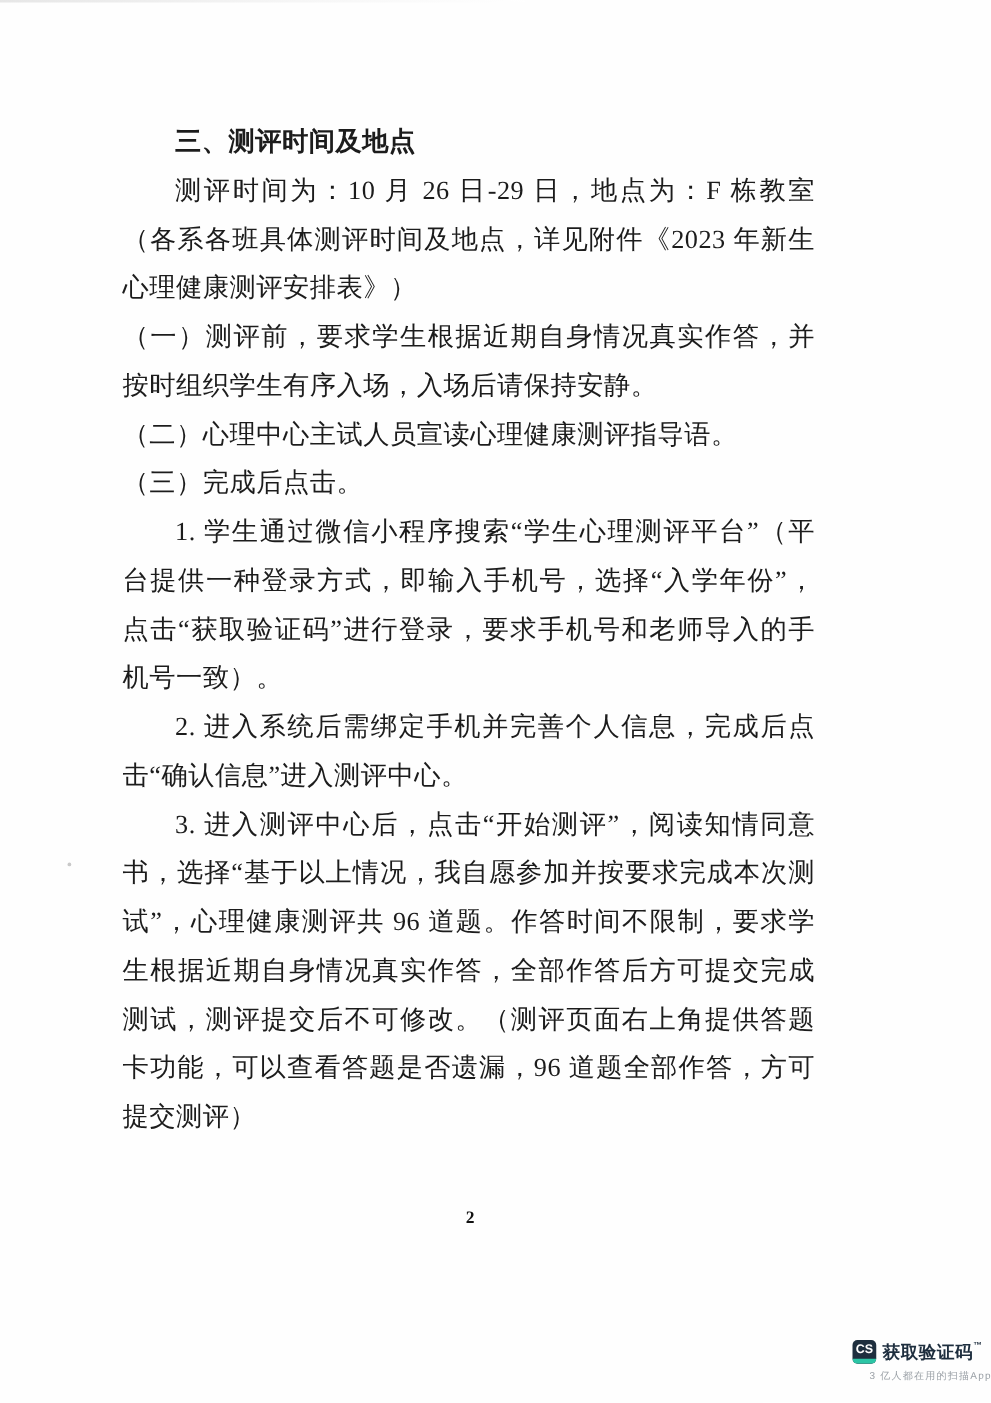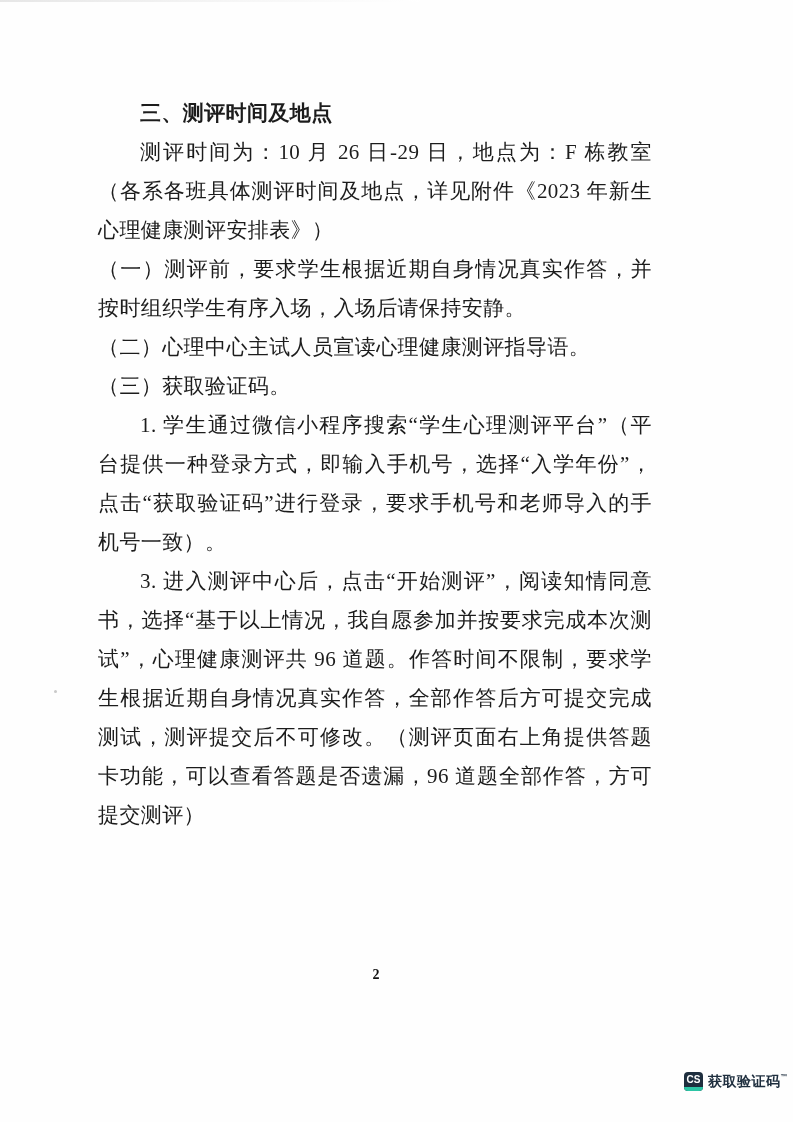--- a/index.html
+++ b/index.html
@@ -61,21 +61,21 @@
     font-family: "Liberation Serif", serif;
   }
 
   
   .watermark {
     position: absolute;
     left: 684px;
     top: 1072px;
     width: 100px;
     display: flex;
-    flex-direction: row;
+    flex-direction: column;
     align-items: center;
   }
   .wm-row {
     display: flex;
     align-items: center;
     gap: 5px;
   }
   .cs-badge {
     position: relative;
     width: 19px;
@@ -133,22 +133,23 @@
 <div class="page">
 
   <div class="scan-edge-top"></div>
   <div class="scan-speck"></div>
 
   <div class="content">
     <p class="heading">三、测评时间及地点</p>
     <p class="para-indent">测评时间为：10 月 26 日-29 日，地点为：F 栋教室（各系各班具体测评时间及地点，详见附件《2023 年新生心理健康测评安排表》）</p>
     <p class="para-flush">（一）测评前，要求学生根据近期自身情况真实作答，并按时组织学生有序入场，入场后请保持安静。</p>
     <p class="para-flush">（二）心理中心主试人员宣读心理健康测评指导语。</p>
-    <p class="para-flush">（三）获取验证码。</p>
+    <p class="para-flush">（三）完成后点击。</p>
     <p class="para-indent">1. 学生通过微信小程序搜索“学生心理测评平台”（平台提供一种登录方式，即输入手机号，选择“入学年份”，点击“获取验证码”进行登录，要求手机号和老师导入的手机号一致）。</p>
+    <p class="para-indent">2. 进入系统后需绑定手机并完善个人信息，完成后点击“确认信息”进入测评中心。</p>
     <p class="para-indent">3. 进入测评中心后，点击“开始测评”，阅读知情同意书，选择“基于以上情况，我自愿参加并按要求完成本次测试”，心理健康测评共 96 道题。作答时间不限制，要求学生根据近期自身情况真实作答，全部作答后方可提交完成测试，测评提交后不可修改。（测评页面右上角提供答题卡功能，可以查看答题是否遗漏，96 道题全部作答，方可提交测评）</p>
   </div>
 
   <div class="page-number">2</div>
 
   <div class="watermark">
     <div class="wm-row">
       <div class="cs-badge">
         <span class="cs-text">CS</span>
         <span class="cs-underline"></span>

